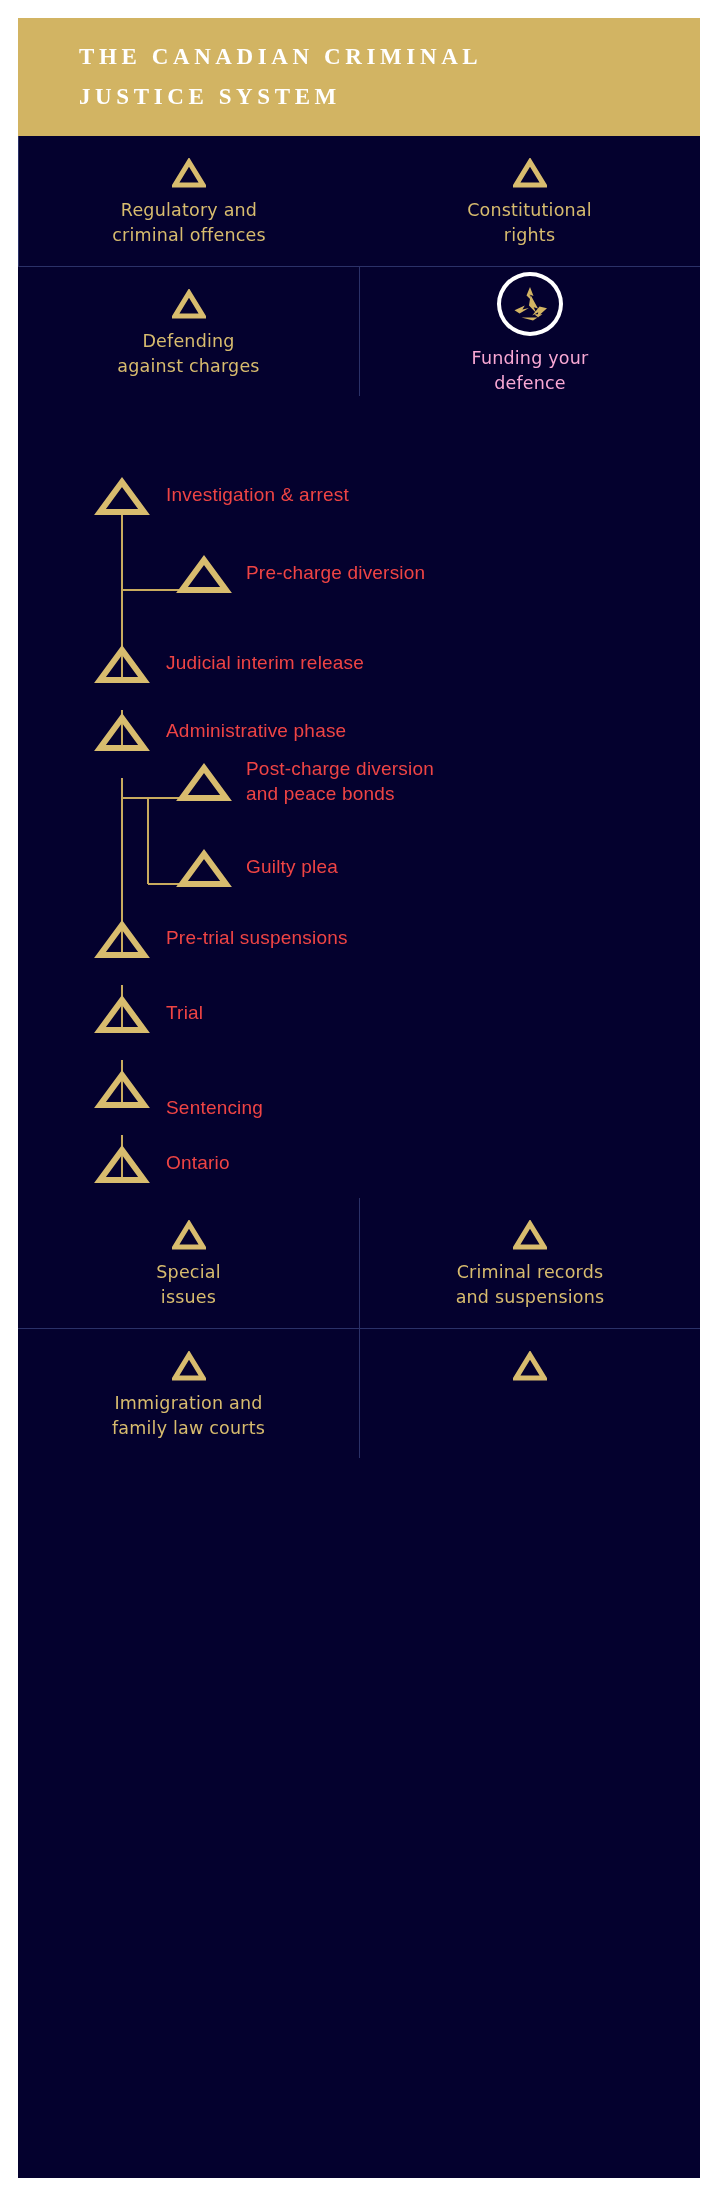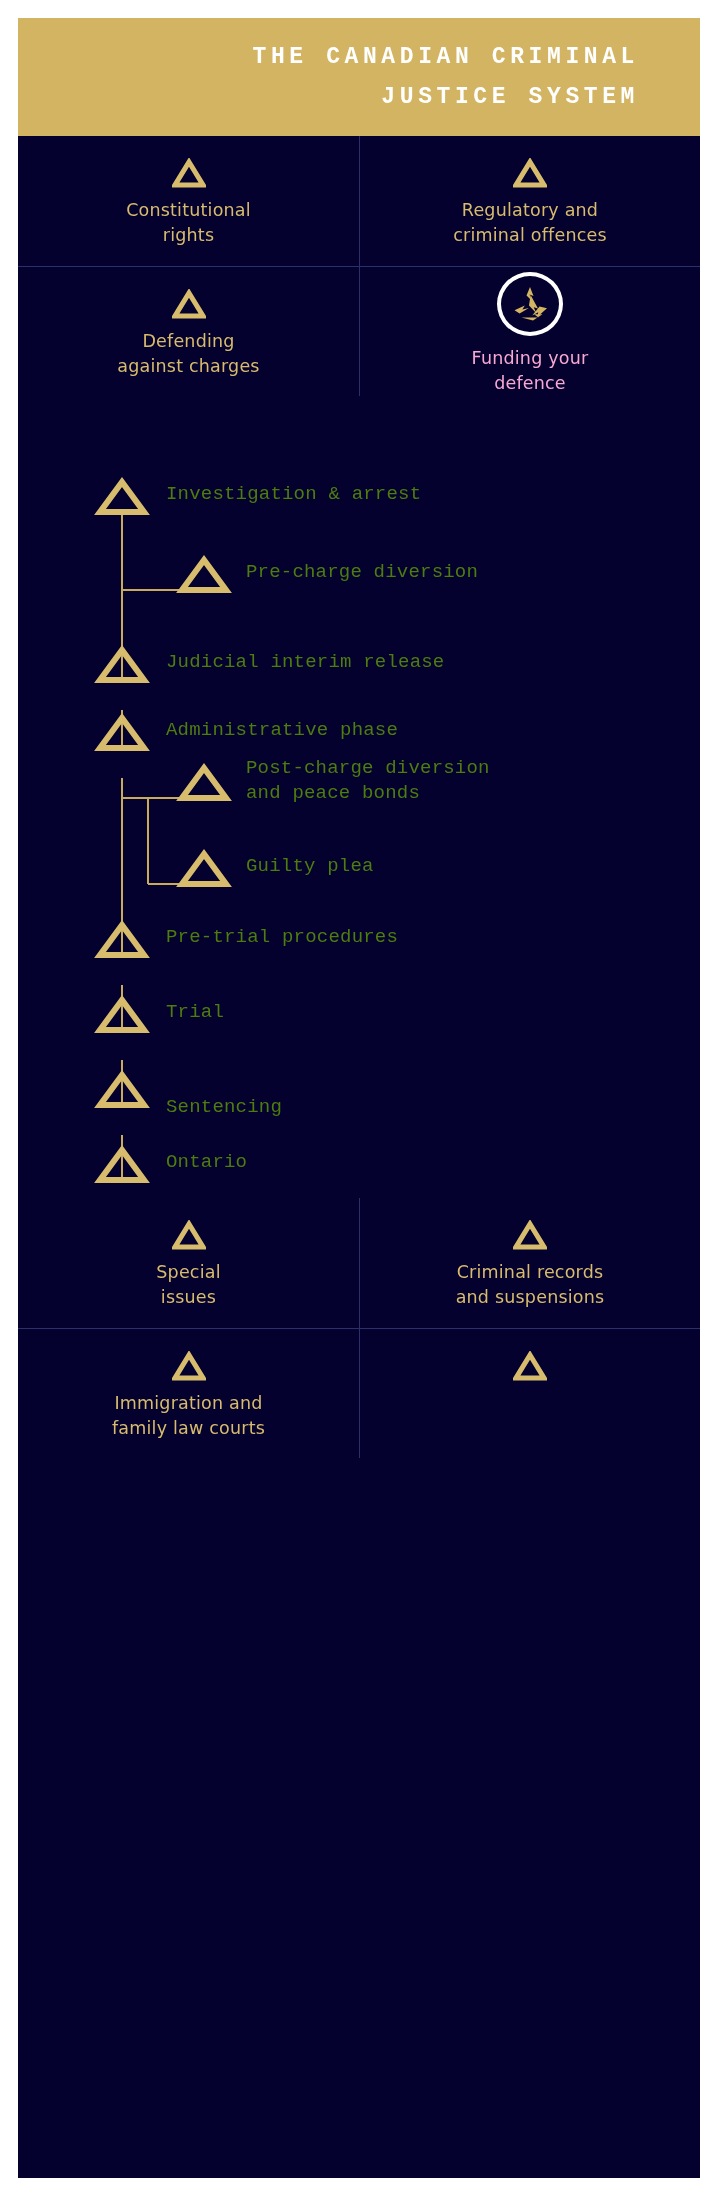--- a/index.html
+++ b/index.html
@@ -31,26 +31,26 @@
     top: 0;
     width: 682px;
     height: 118px;
     background: #d2b463;
     display: flex;
     align-items: center;
     justify-content: center;
   }
   #header-title {
     color: #ffffff;
-    font-family: Liberation Mono, monospace;
+    font-family: Liberation Serif, serif;
     font-size: 23px;
     font-weight: bold;
     letter-spacing: 4.6px;
     line-height: 40px;
-    text-align: right;
+    text-align: left;
     text-transform: uppercase;
     width: 560px;
     white-space: pre-line;
   }
 
   
   .grid-block {
     position: absolute;
     left: 0;
     width: 682px;
@@ -121,54 +121,54 @@
   
   #flow {
     position: absolute;
     left: 0;
     width: 682px;
   }
   #flow svg { display: block; }
 
   .flow-label {
     position: absolute;
-    font-family: Liberation Mono, monospace;
+    font-family: Liberation Sans, sans-serif;
     font-size: 19px;
     line-height: 25px;
-    color: #4d7c0f;
+    color: #ef4444;
     white-space: pre-line;
     letter-spacing: 0.2px;
   }
 </style>
 </head>
 <body>
 
 <div id="card">
 
   <div id="header">
     <div id="header-title">THE CANADIAN CRIMINAL
 JUSTICE SYSTEM</div>
   </div>
 
   <div class="grid-block" id="top-grid" style="top:118px;">
 
+    <div class="grid-cell col-right">
+      <svg class="tri-small" viewBox="0 0 34 30">
+        <polygon points="17,4 31,27 3,27"></polygon>
+      </svg>
+      <div class="cell-label">Regulatory and
+criminal offences</div>
+    </div>
+
     <div class="grid-cell">
       <svg class="tri-small" viewBox="0 0 34 30">
         <polygon points="17,4 31,27 3,27"></polygon>
       </svg>
       <div class="cell-label">Constitutional
 rights</div>
-    </div>
-
-    <div class="grid-cell col-right">
-      <svg class="tri-small" viewBox="0 0 34 30">
-        <polygon points="17,4 31,27 3,27"></polygon>
-      </svg>
-      <div class="cell-label">Regulatory and
-criminal offences</div>
     </div>
 
     <div class="grid-cell row-bottom">
       <svg class="tri-small" viewBox="0 0 34 30">
         <polygon points="17,4 31,27 3,27"></polygon>
       </svg>
       <div class="cell-label">Defending
 against charges</div>
     </div>
 
@@ -223,21 +223,21 @@
       </g>
     </svg>
 
     <div class="flow-label" style="left:148px; top:32px;">Investigation &amp; arrest</div>
     <div class="flow-label" style="left:228px; top:110px;">Pre-charge diversion</div>
     <div class="flow-label" style="left:148px; top:200px;">Judicial interim release</div>
     <div class="flow-label" style="left:148px; top:268px;">Administrative phase</div>
     <div class="flow-label" style="left:228px; top:306px;">Post-charge diversion
 and peace bonds</div>
     <div class="flow-label" style="left:228px; top:404px;">Guilty plea</div>
-    <div class="flow-label" style="left:148px; top:475px;">Pre-trial procedures</div>
+    <div class="flow-label" style="left:148px; top:475px;">Pre-trial suspensions</div>
     <div class="flow-label" style="left:148px; top:550px;">Trial</div>
     <div class="flow-label" style="left:148px; top:645px;">Sentencing</div>
     <div class="flow-label" style="left:148px; top:700px;">Ontario</div>
   </div>
 
   <div class="grid-block" id="bottom-grid" style="top:1180px;">
 
     <div class="grid-cell">
       <svg class="tri-small" viewBox="0 0 34 30">
         <polygon points="17,4 31,27 3,27"></polygon>

